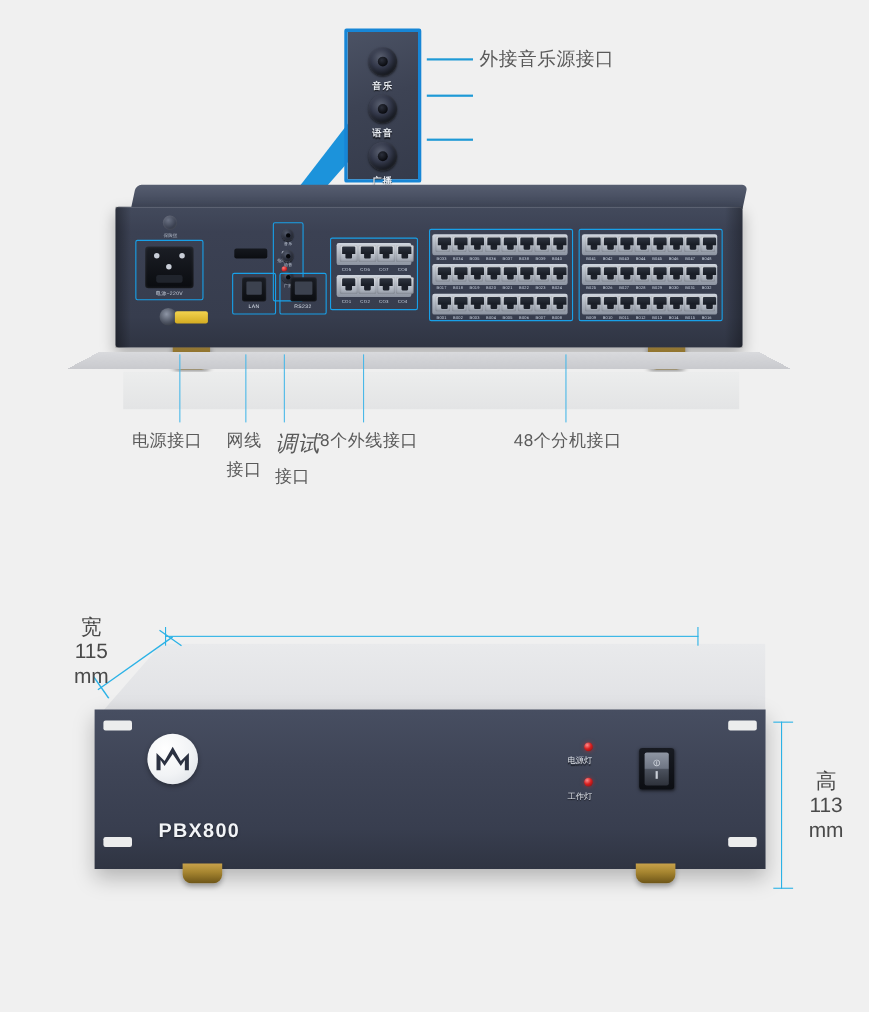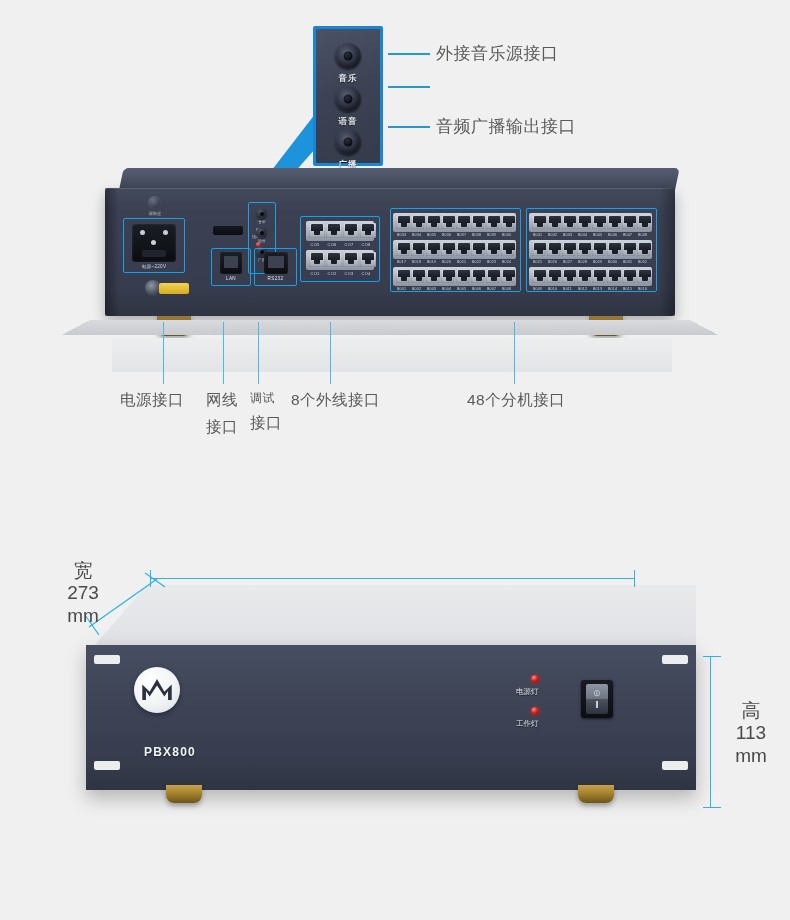--- a/index.html
+++ b/index.html
@@ -142,21 +142,21 @@
     position:absolute; width: 26px; height: 9px; background:#eceded; border-radius:2px;
   }
   #moto {
     position:absolute; left: 48px; top: 22px; width: 46px; height: 46px;
     border-radius:50%;
     background: radial-gradient(circle at 35% 30%, #ffffff 0%, #f1f3f5 55%, #d9dde3 100%);
     box-shadow: 0 2px 5px rgba(0,0,0,.35);
   }
   #model-text {
     position:absolute; left: 58px; top: 100px;
-    color:#f2f4f7; font-size: 12px; font-weight: bold; letter-spacing: 1.2px;
+    color:#f2f4f7; font-size: 18px; font-weight: bold; letter-spacing: 1.2px;
     text-shadow: 0 1px 2px rgba(0,0,0,.5);
   }
   .led {
     position:absolute; width: 8px; height: 8px; border-radius:50%;
     background: radial-gradient(circle at 35% 30%, #ff8c8c 0%, #d82020 45%, #7a0d0d 100%);
     box-shadow: 0 0 4px rgba(220,40,40,.55);
   }
   .led-lbl {
     position:absolute; color:#dfe3ea; font-size: 7.5px; white-space:nowrap;
     text-shadow: 0 1px 1px rgba(0,0,0,.7);
@@ -201,21 +201,20 @@
     <div class="jlabel" style="top:87px">语音</div>
     <div class="jack" style="top:100px"></div>
     <div class="jlabel" style="top:130px">广播</div>
   </div>
 
   <div class="line-h" style="left:388px; top:53px;  width:42px;"></div>
   <div class="line-h" style="left:388px; top:86px;  width:42px;"></div>
   <div class="line-h" style="left:388px; top:126px; width:42px;"></div>
 
   <div class="lbl abs" style="left:436px; top:42px;">外接音乐源接口</div>
-  <div class="lbl abs" style="left:436px; top:115px;">音频广播输出接口</div>
 
   <div id="unit" class="abs">
     <div id="unit-top"></div>
     <div class="foot" style="left:52px;  top:146px;"></div>
     <div class="foot" style="left:484px; top:146px;"></div>
 
     <div id="unit-face">
 
       <div class="abs" style="left:43px; top:8px; width:13px; height:13px; border-radius:50%;
            background:radial-gradient(circle at 38% 32%,#6b7284,#3a4050 60%,#23272f 100%);
@@ -425,21 +424,21 @@
   <div class="line-v" style="left:514px; top:322px; height:62px;"></div>
 
   <div class="abs" style="left:120px; top:390px;">
     <div class="lbl" style="font-size:15.5px;">电源接口</div>
   </div>
   <div class="abs" style="left:206px; top:390px; width:36px;">
     <div class="lbl" style="font-size:15.5px;">网线</div>
     <div class="lbl" style="font-size:15.5px; margin-top:6px;">接口</div>
   </div>
   <div class="abs" style="left:250px; top:390px; width:36px;">
-    <div class="lbl" style="font-size:12px;">调试</div>
+    <div class="lbl" style="font-size:20px;font-style:italic;">调试</div>
     <div class="lbl" style="font-size:15.5px; margin-top:6px;">接口</div>
   </div>
   <div class="abs" style="left:291px; top:390px;">
     <div class="lbl" style="font-size:15.5px;">8个外线接口</div>
   </div>
   <div class="abs" style="left:467px; top:390px;">
     <div class="lbl" style="font-size:15.5px;">48个分机接口</div>
   </div>
 
   <div id="dimunit" class="abs">
@@ -474,21 +473,21 @@
   <div class="tick" style="left:150px; top:570px; width:1px; height:17px;"></div>
   <div class="tick" style="left:634px; top:570px; width:1px; height:17px;"></div>
 
   <svg class="abs" style="left:85px; top:565px; width:90px; height:70px;" viewBox="0 0 90 70">
     <line x1="4" y1="62" x2="72" y2="14" stroke="#2bb2e6" stroke-width="1.2"></line>
     <line x1="60" y1="8" x2="80" y2="22" stroke="#2bb2e6" stroke-width="1.2"></line>
     <line x1="0" y1="50" x2="14" y2="70" stroke="#2bb2e6" stroke-width="1.2"></line>
   </svg>
   <div class="dimtext" style="left:48px; top:560px; width:70px;">
     <div>宽</div>
-    <div>273</div>
+    <div>115</div>
     <div>mm</div>
   </div>
 
   <div class="dimline" style="left:710px; top:656px; width:1px; height:152px;"></div>
   <div class="tick" style="left:703px; top:656px; width:18px; height:1px;"></div>
   <div class="tick" style="left:703px; top:807px; width:18px; height:1px;"></div>
   <div class="dimtext" style="left:718px; top:700px; width:66px;">
     <div>高</div>
     <div>113</div>
     <div>mm</div>

